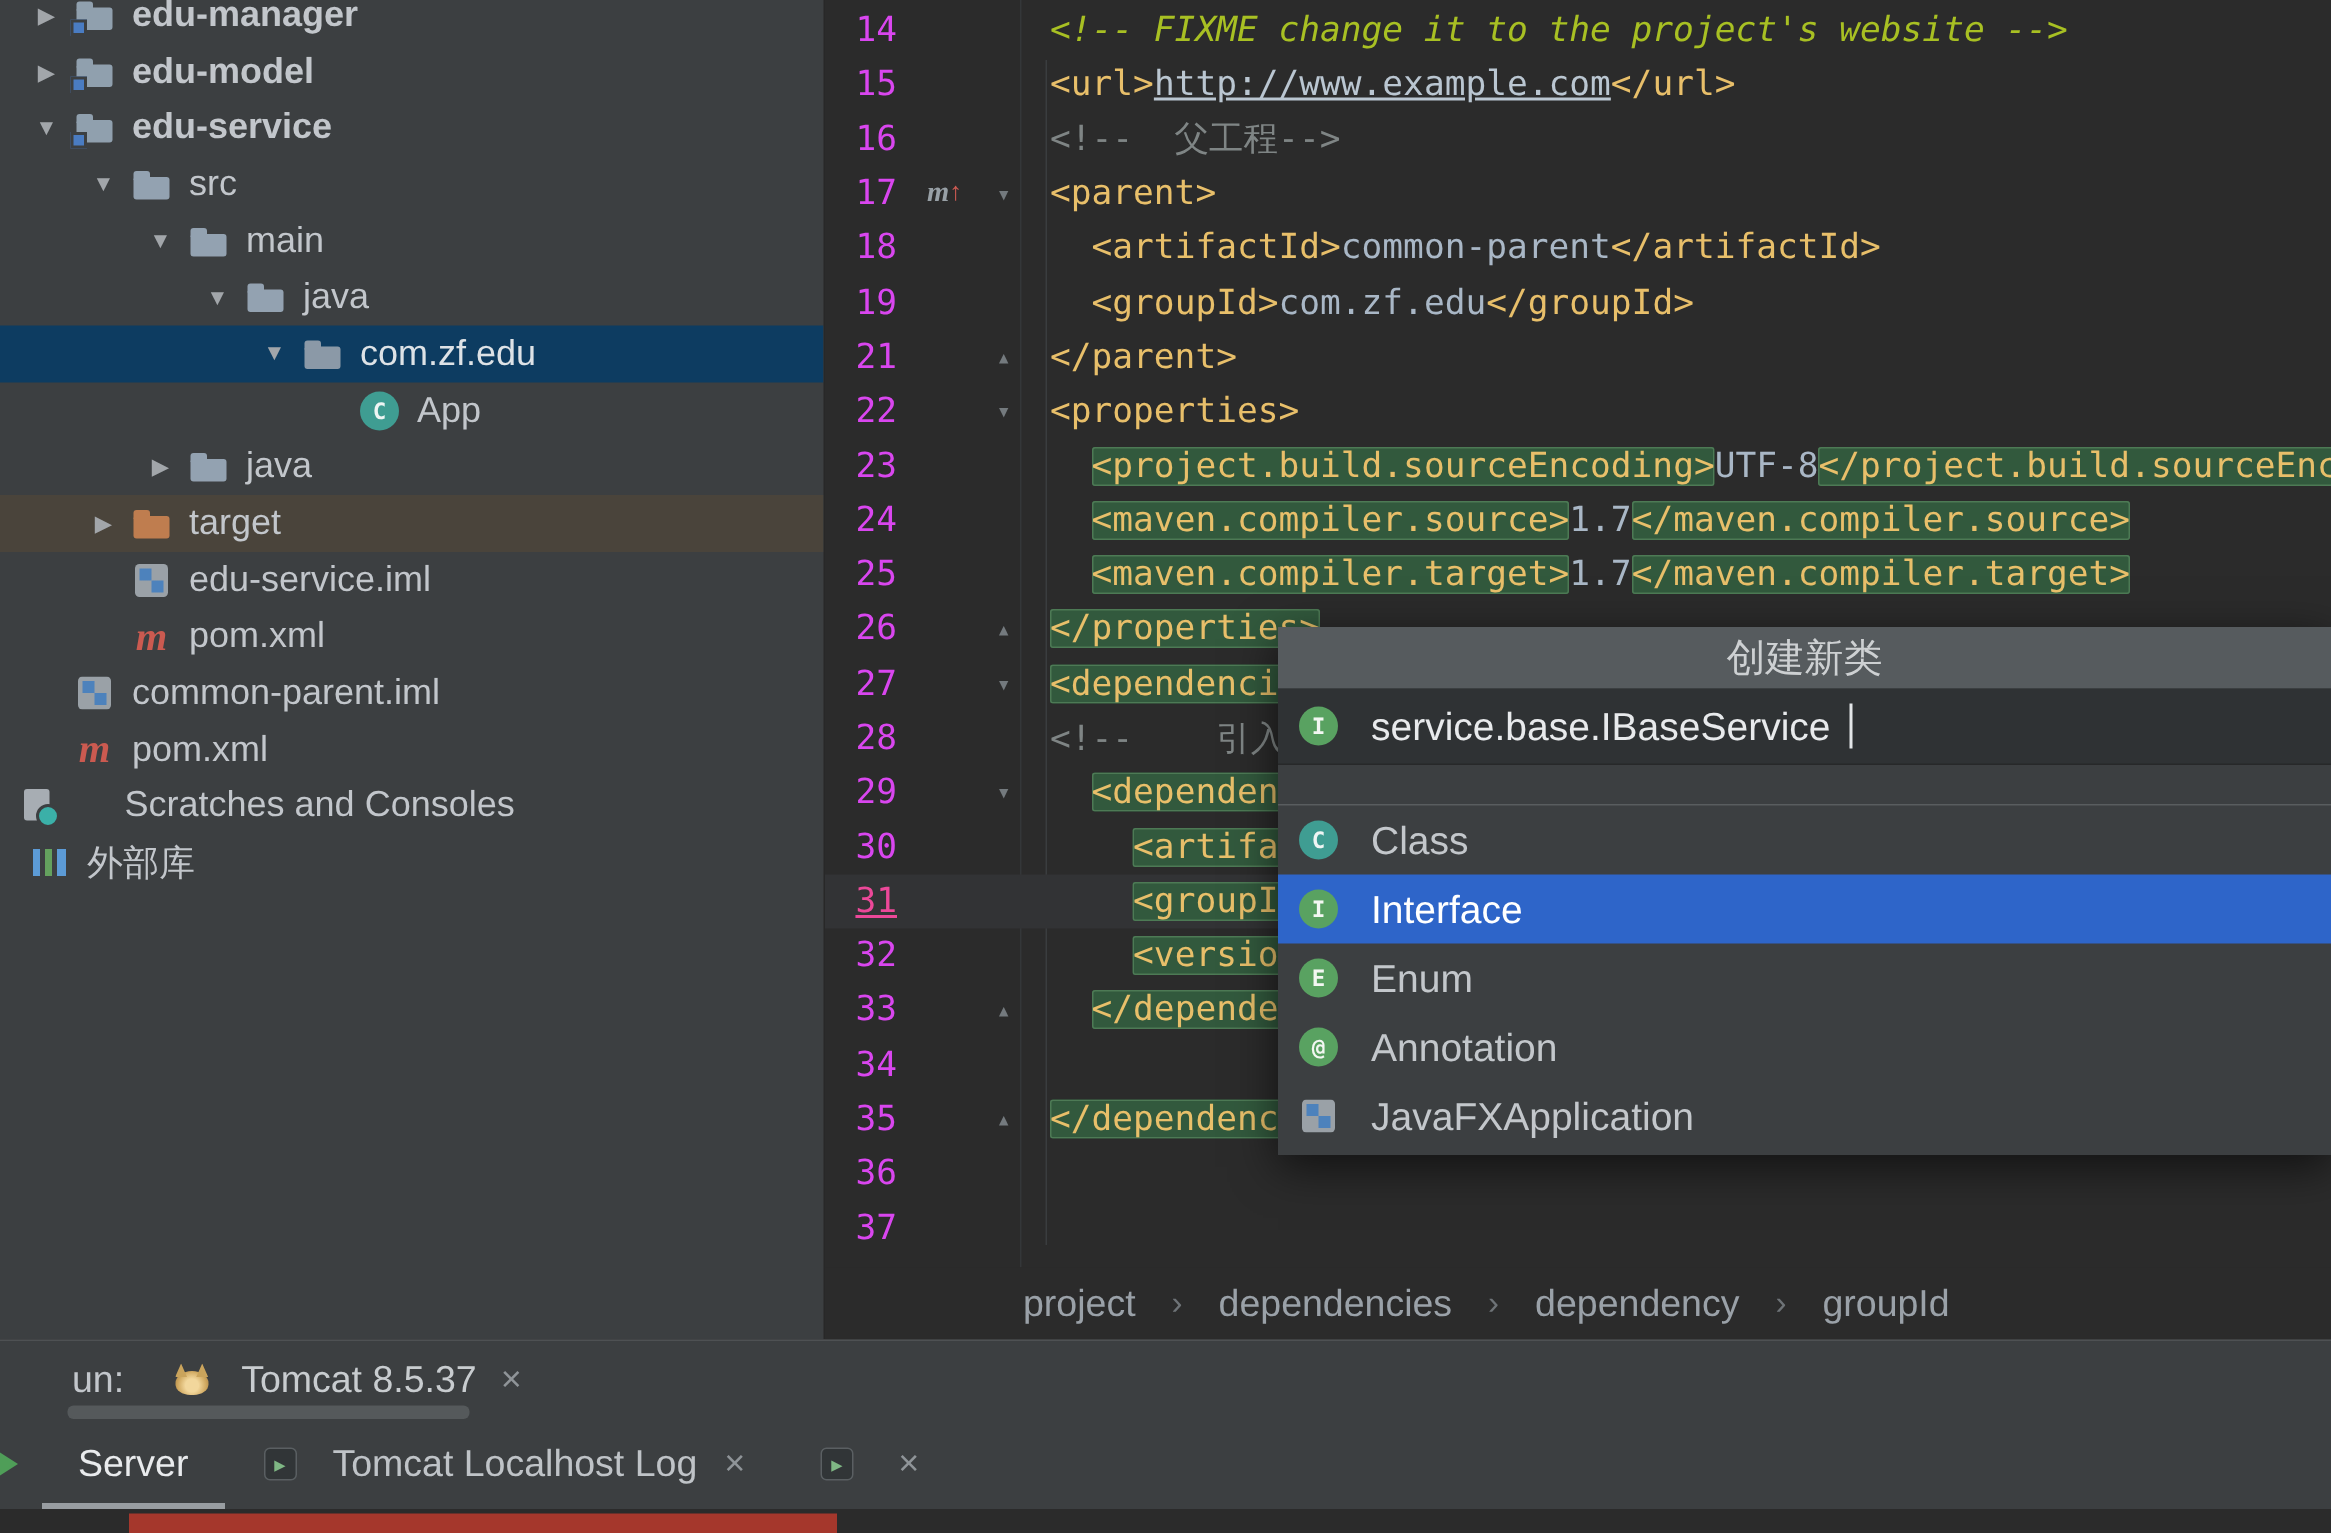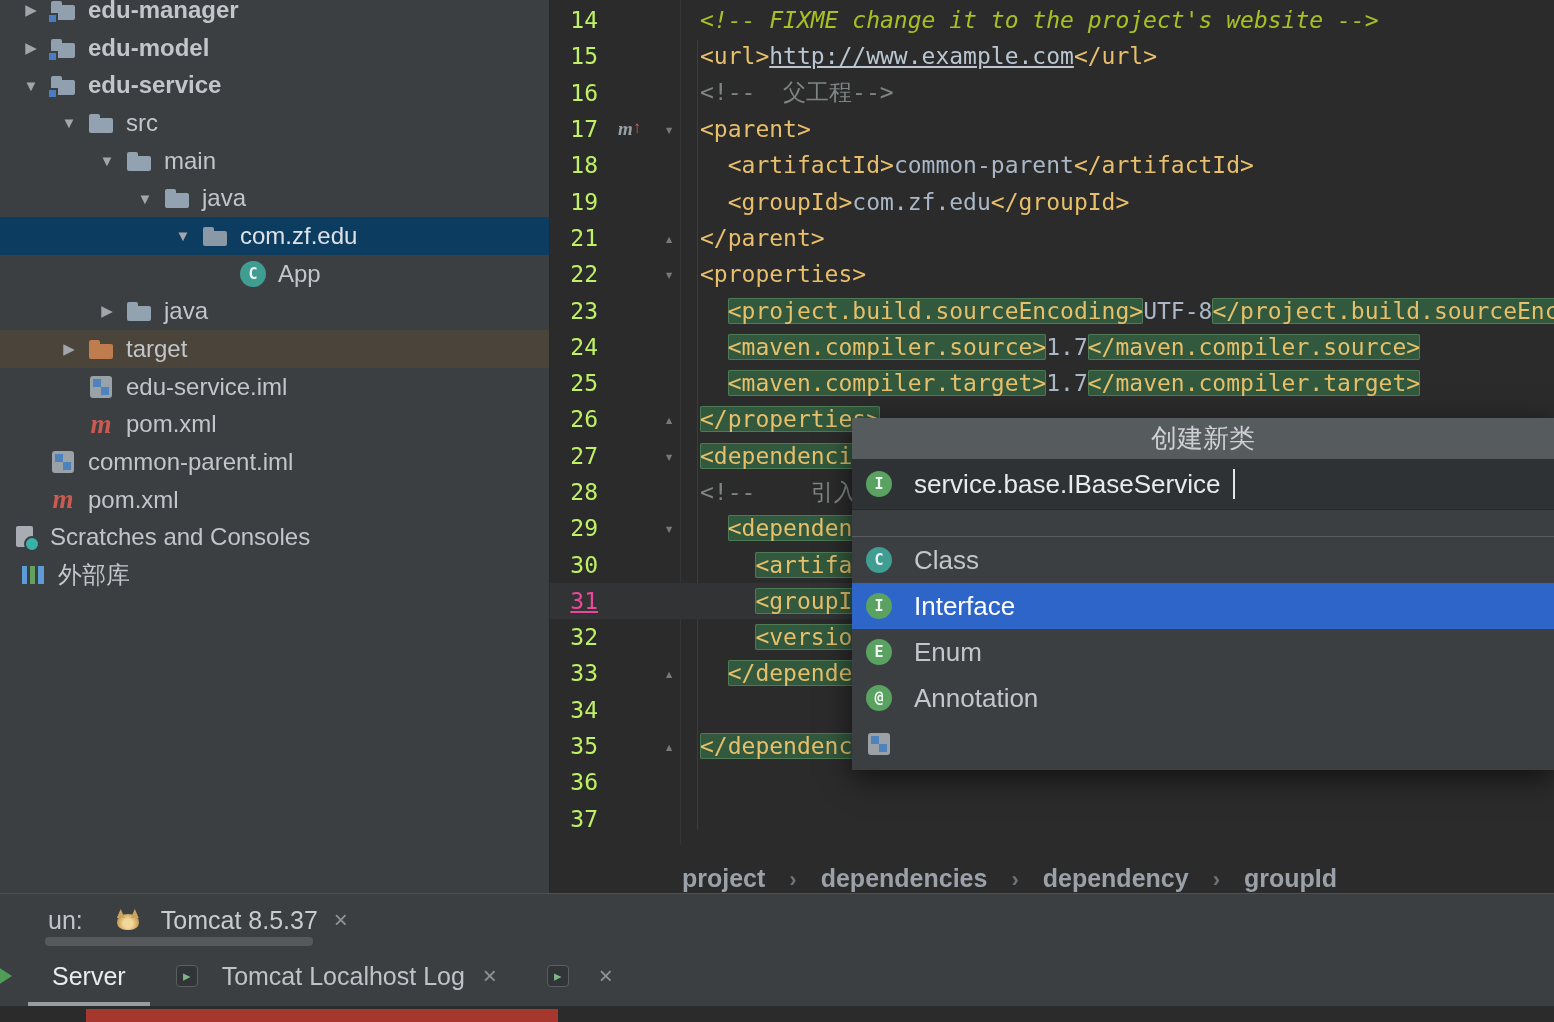--- a/index.html
+++ b/index.html
@@ -47,36 +47,36 @@
       clip-path:polygon(0 100%,18% 0,36% 100%,64% 100%,82% 0,100% 100%);}
 
   
   .editor{position:absolute;left:550px;top:0;width:1004px;height:845px;overflow:hidden;background:#2b2b2b;}
   .gutter-line{position:absolute;left:130px;top:0;bottom:0;width:1px;background:#343739;}
   .indent-guide{position:absolute;left:147px;top:40px;height:790px;width:1px;background:#3a3d3f;}
   #ed-lines{margin-top:2px;position:relative;}
   .eline{display:flex;height:36.3px;align-items:center;font-family:"DejaVu Sans Mono",monospace;font-size:23px;}
   .eline.current{background:#323335;}
   .eline.current .ln-num{color:#ec4899;text-decoration:underline;}
-  .ln-num{flex:0 0 60px;text-align:right;padding-right:12px;color:#bef264;}
+  .ln-num{flex:0 0 60px;text-align:right;padding-right:12px;color:#d946ef;}
   .ln-fold{position:relative;flex:0 0 70px;height:100%;}
   .fold-ic{position:absolute;right:6px;top:50%;transform:translateY(-50%);color:#747a7e;font-size:16px;}
   .mvn-mark{position:absolute;left:8px;top:50%;transform:translateY(-50%);color:#98a0a6;font:italic bold 19px "Liberation Serif",serif;}
   .mvn-mark i{color:#cf5b53;font-style:normal;font-size:17px;vertical-align:top;}
   .ln-code{white-space:pre;padding-left:20px;}
   .tk.tag{color:#e8bf6a;}
   .tk.text,.tk.plain{color:#a9b7c6;}
   .tk.comment{color:#7f8585;}
   .tk.todo{color:#a8c023;font-style:italic;}
   .tk.url{color:#bac6d1;text-decoration:underline;}
   .tk.hl{background:#32593d;box-shadow:inset 0 0 0 1px #4d7a55;border-radius:2px;}
 
   
   .breadcrumbs{position:absolute;left:550px;top:845px;width:1004px;height:48px;background:#2b2b2b;
-               display:flex;align-items:flex-end;padding-left:132px;gap:24px;font-size:25px;color:#9aa1a8;font-weight:bold;}
+               display:flex;align-items:center;padding-left:132px;gap:24px;font-size:25px;color:#9aa1a8;}
   .bc-sep{color:#6e7377;font-size:22px;}
 
   
   .popup{position:absolute;left:852px;top:418px;width:702px;height:352px;background:#3c3f41;z-index:10;
          box-shadow:0 8px 28px rgba(0,0,0,.6);}
   .popup-title{height:41px;background:#565b5e;color:#cdd0d2;display:flex;align-items:center;justify-content:center;font-size:26px;}
   .popup-input{height:51px;background:#2f3234;display:flex;align-items:center;padding:0 14px;gap:12px;
                font-size:26px;color:#e8eaec;border-bottom:1px solid #272829;}
   .caret{display:inline-block;width:2px;height:30px;background:#e3e6e8;margin-left:1px;}
   .popup-gap{height:27px;border-bottom:1px solid #595d5f;}
@@ -175,21 +175,21 @@
         <div class="trow" style="padding-left: 12px;">
           <span class="arrow"></span>
           <span class="ticon iml-file-icon"></span>
           <span class="tlabel">common-parent.iml</span>
         </div>
         <div class="trow" style="padding-left: 12px;">
           <span class="arrow"></span>
           <span class="ticon maven-icon">m</span>
           <span class="tlabel">pom.xml</span>
         </div>
-        <div class="trow" style="padding-left: 12px;">
+        <div class="trow" style="padding-left: 12px; gap: 33px;">
           <span class="ticon scratches-icon"></span>
           <span class="tlabel">Scratches and Consoles</span>
         </div>
         <div class="trow" style="padding-left: 20px;">
           <span class="ticon library-icon"></span>
           <span class="tlabel">外部库</span>
         </div>
       </div>
   </aside>
 
@@ -362,20 +362,21 @@
         <div class="popt">
           <span class="ticon enum-icon">E</span>
           <span>Enum</span>
         </div>
         <div class="popt">
           <span class="ticon annotation-icon">@</span>
           <span>Annotation</span>
         </div>
         <div class="popt">
           <span class="ticon javafx-icon"></span>
+          <span>JavaFXApplication</span>
         </div>
       </div>
   </div>
 
   <footer class="run-panel">
     <div class="run-row1">
       <span class="run-label">un:</span>
       <div class="tomcat-tab">
         <span class="ticon tomcat-icon"></span>
         <span>Tomcat 8.5.37</span>

